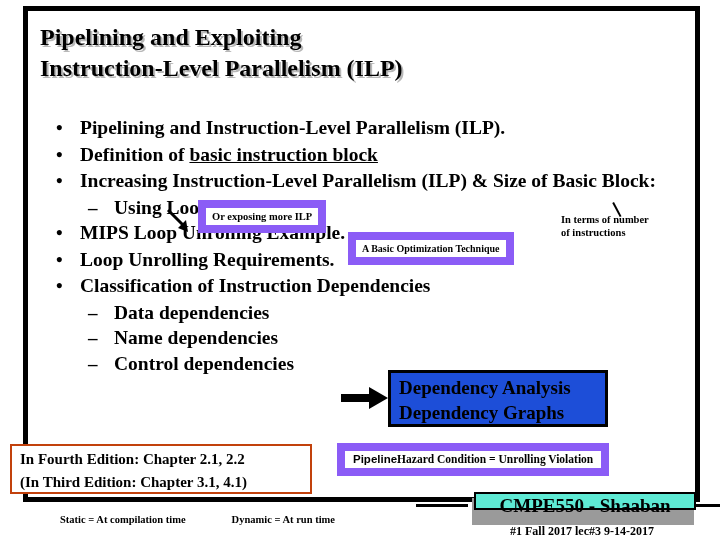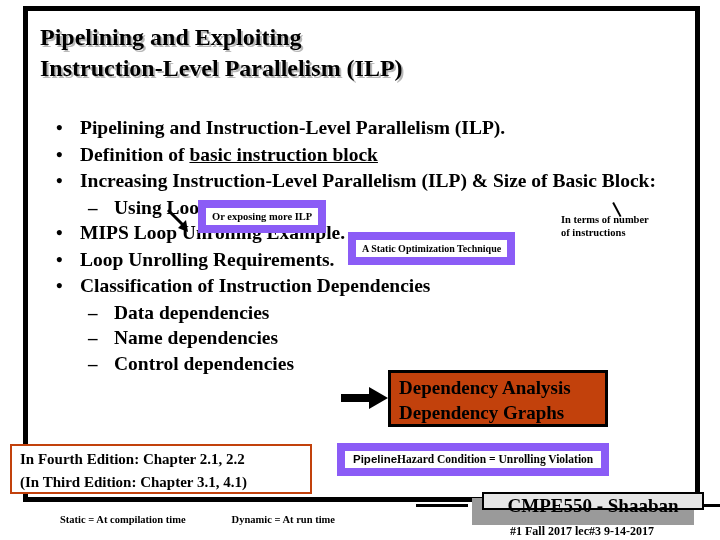--- a/index.html
+++ b/index.html
@@ -142,21 +142,21 @@
     left: 388px;
     top: 370px;
     width: 220px;
     height: 57px;
     border: 3px solid #000;
     box-sizing: border-box;
     font-weight: bold;
     font-size: 19px;
     line-height: 25px;
     padding: 2px 0 0 8px;
-    background: #c2410c;
+    background: #1d4ed8;
   }
   #dep-arrow {
     position: absolute;
     left: 341px;
     top: 386px;
     width: 48px;
     height: 24px;
   }
 
   
@@ -184,23 +184,23 @@
     height: 33px;
   }
   #plate-shadow {
     position: absolute;
     left: 6px; top: 6px;
     width: 222px; height: 27px;
     background: #9a9a9a;
   }
   #plate {
     position: absolute;
-    left: 16px; top: 0;
+    left: 8px; top: 0;
     width: 222px; height: 18px;
-    background: #e5e5e5;
+    background: #5eead4;
     border: 2px solid #000;
     box-sizing: border-box;
     text-align: center;
     font-weight: bold;
     font-size: 19px;
     line-height: 24px;
     white-space: nowrap;
   }
   #plate-rule-left {
     position: absolute;
@@ -296,21 +296,21 @@
     </div>
 
     <div class="b2">
       <span class="mk">–</span>
       <span>Control dependencies</span>
     </div>
   </div>
 
   <div class="callout" id="callout-ilp">Or exposing more ILP</div>
 
-  <div class="callout" id="callout-static-opt">A Static Optimization Technique</div>
+  <div class="callout" id="callout-static-opt">A Basic Optimization Technique</div>
 
   <div class="callout" id="callout-hazard">
     <span class="sans">Pipeline</span><span>Hazard Condition = Unrolling Violation</span>
   </div>
 
   <div class="note" id="note-instr">
     <div>In terms of number</div>
     <div>of instructions</div>
   </div>
   <div class="leader" id="leader-right"></div>

